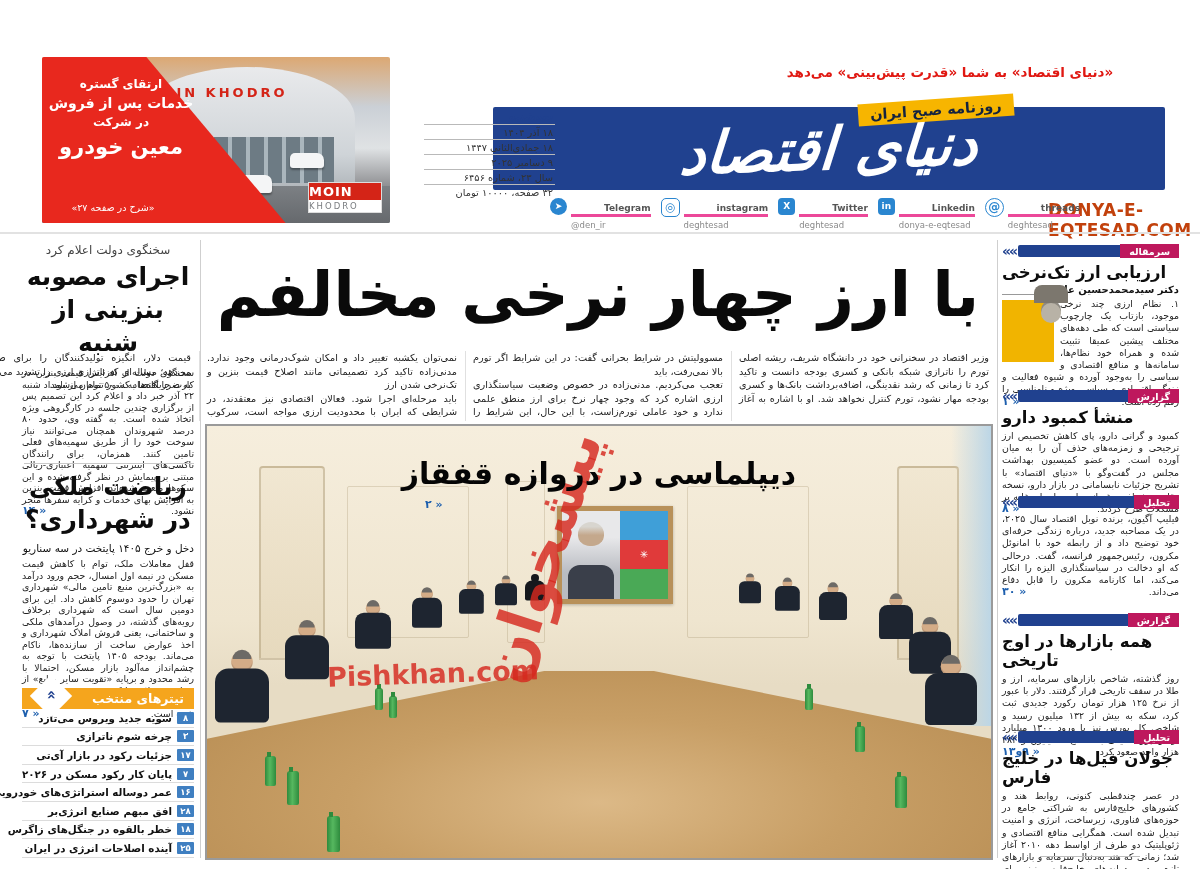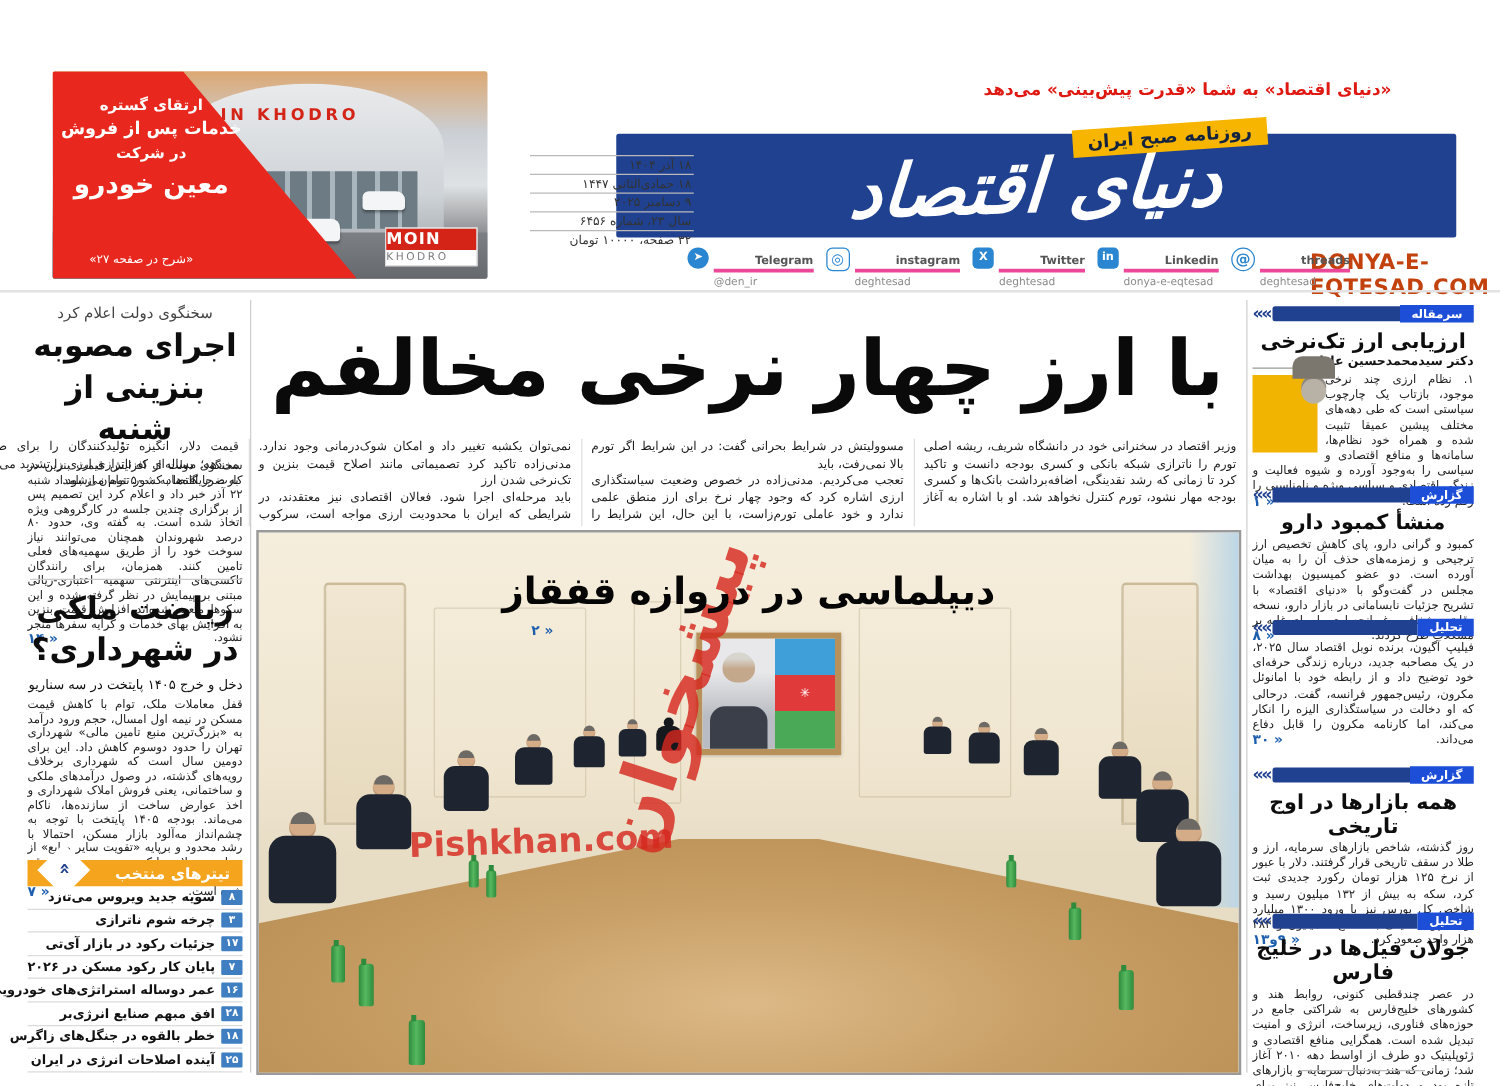--- a/index.html
+++ b/index.html
@@ -103,22 +103,22 @@
          transform:rotate(-72deg);transform-origin:center;direction:rtl;}
   #wm-en{position:absolute;left:120px;top:232px;color:rgba(214,40,30,.82);font-size:27px;font-weight:900;transform:rotate(-2deg);}
   #cap-kicker{position:absolute;left:0;top:8px;width:100%;text-align:center;font-size:14.5px;font-weight:bold;color:#141414;direction:rtl;}
   #cap-title{position:absolute;left:0;top:30px;width:100%;text-align:center;font-size:30px;font-weight:900;color:#050505;direction:rtl;}
   #cap-mark{position:absolute;left:218px;top:72px;}
   
   .rstory{left:1002px;width:177px;}
   .secbar{display:flex;align-items:center;height:16px;direction:ltr;}
   .secbar .chv{color:#20418f;font-weight:900;font-size:14px;line-height:1;margin-right:2px;letter-spacing:-2px;}
   .secbar .bar{flex:1;height:12px;background:#20418f;border-radius:2px 0 0 2px;}
-  .secbar .lbl{background:#1d4ed8;color:#fff;font-weight:bold;font-size:9.5px;padding:2px 9px 1px;direction:rtl;}
-  .rtitle{font-size:16.5px;font-weight:900;color:#0d0d0d;text-align:center;direction:rtl;margin-top:4px;}
+  .secbar .lbl{background:#be185d;color:#fff;font-weight:bold;font-size:9.5px;padding:2px 9px 1px;direction:rtl;}
+  .rtitle{font-size:16.5px;font-weight:900;color:#0d0d0d;text-align:left;direction:rtl;margin-top:4px;}
   .rbody{font-size:9.4px;line-height:12.2px;color:#222;direction:rtl;text-align:justify;margin-top:3px;}
   .author{display:flex;direction:rtl;align-items:flex-end;margin-top:2px;}
   .author .an{font-size:10px;font-weight:bold;color:#111;flex:none;}
   .author .ln{flex:1;border-bottom:1px solid #999;margin-right:5px;height:10px;}
   #author-photo{float:left;width:46px;height:56px;background:#f1b400;padding:3px;margin:2px 6px 2px 0;}
   #author-photo .ph{width:100%;height:100%;position:relative;background:linear-gradient(180deg,#eceae6,#c9c6c0);}
   #author-photo .ph::before{content:"";position:absolute;left:50%;top:15%;width:20px;height:20px;margin-left:-10px;
       border-radius:50%;background:#b8b2a6;box-shadow:0 -3px 0 #8e8a82;}
   #author-photo .ph::after{content:"";position:absolute;left:50%;bottom:0;width:34px;height:18px;margin-left:-17px;
       border-radius:8px 8px 0 0;background:#7c776e;}

